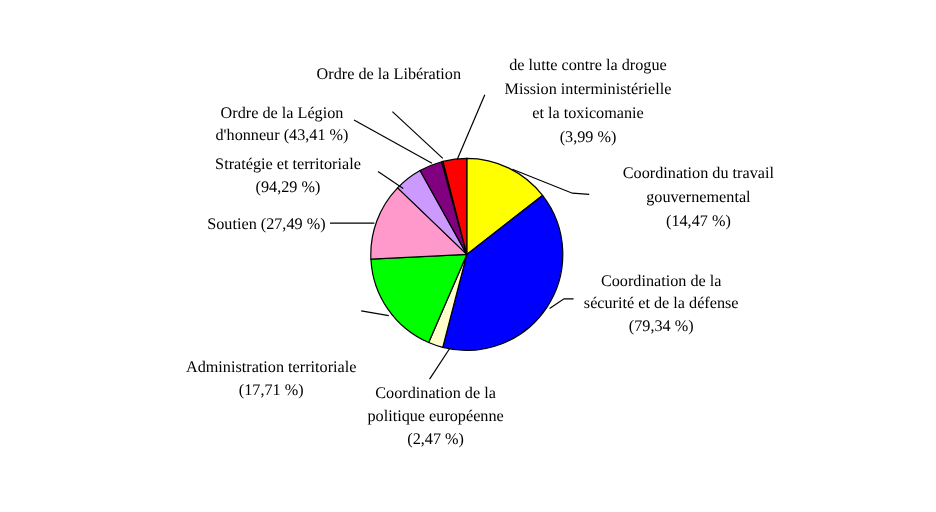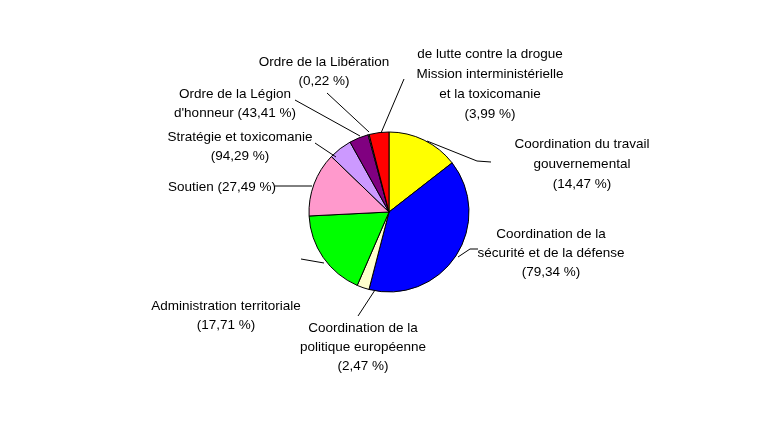--- a/index.html
+++ b/index.html
@@ -2,21 +2,21 @@
 <html><head>
 <meta charset="utf-8">
 <style>
   html, body { margin: 0; padding: 0; background: #ffffff; }
   .stage {
     position: relative;
     width: 780px;
     height: 427px;
     background: #ffffff;
     overflow: hidden;
-    font-family: Liberation Sans, sans-serif;
+    font-family: Liberation Serif, serif;
   }
   .chart-svg {
     position: absolute;
     left: 0; top: 0;
     width: 780px; height: 427px;
   }
   .pie-label {
     position: absolute;
     width: 230px;
     transform: translateX(-50%);
@@ -52,37 +52,36 @@
     <polyline class="leader" points="315,143 336,157"></polyline>
     <polyline class="leader" points="275,186 312,186"></polyline>
     <polyline class="leader" points="301,259 324,263"></polyline>
     <polyline class="leader" points="375,290 358,316"></polyline>
     <polyline class="leader" points="458,257 470,249 478,249"></polyline>
     <polyline class="leader" points="427,141 477,161 491,162"></polyline>
   </svg>
 
   <div class="pie-label" style="left:324px; top:52px;">
     <div>Ordre de la Libération</div>
-    <div>(0,22 %)</div>
   </div>
 
   <div class="pie-label lh20" style="left:490px; top:44px;">
     <div>de lutte contre la drogue</div>
     <div>Mission interministérielle</div>
     <div>et la toxicomanie</div>
     <div>(3,99 %)</div>
   </div>
 
   <div class="pie-label" style="left:235px; top:84px;">
     <div>Ordre de la Légion</div>
     <div>d'honneur (43,41 %)</div>
   </div>
 
   <div class="pie-label" style="left:240px; top:127px;">
-    <div>Stratégie et toxicomanie</div>
+    <div>Stratégie et territoriale</div>
     <div>(94,29 %)</div>
   </div>
 
   <div class="pie-label" style="left:222px; top:177px;">
     <div>Soutien (27,49 %)</div>
   </div>
 
   <div class="pie-label" style="left:226px; top:248px;margin-top:48px;">
     <div>Administration territoriale</div>
     <div>(17,71 %)</div>

